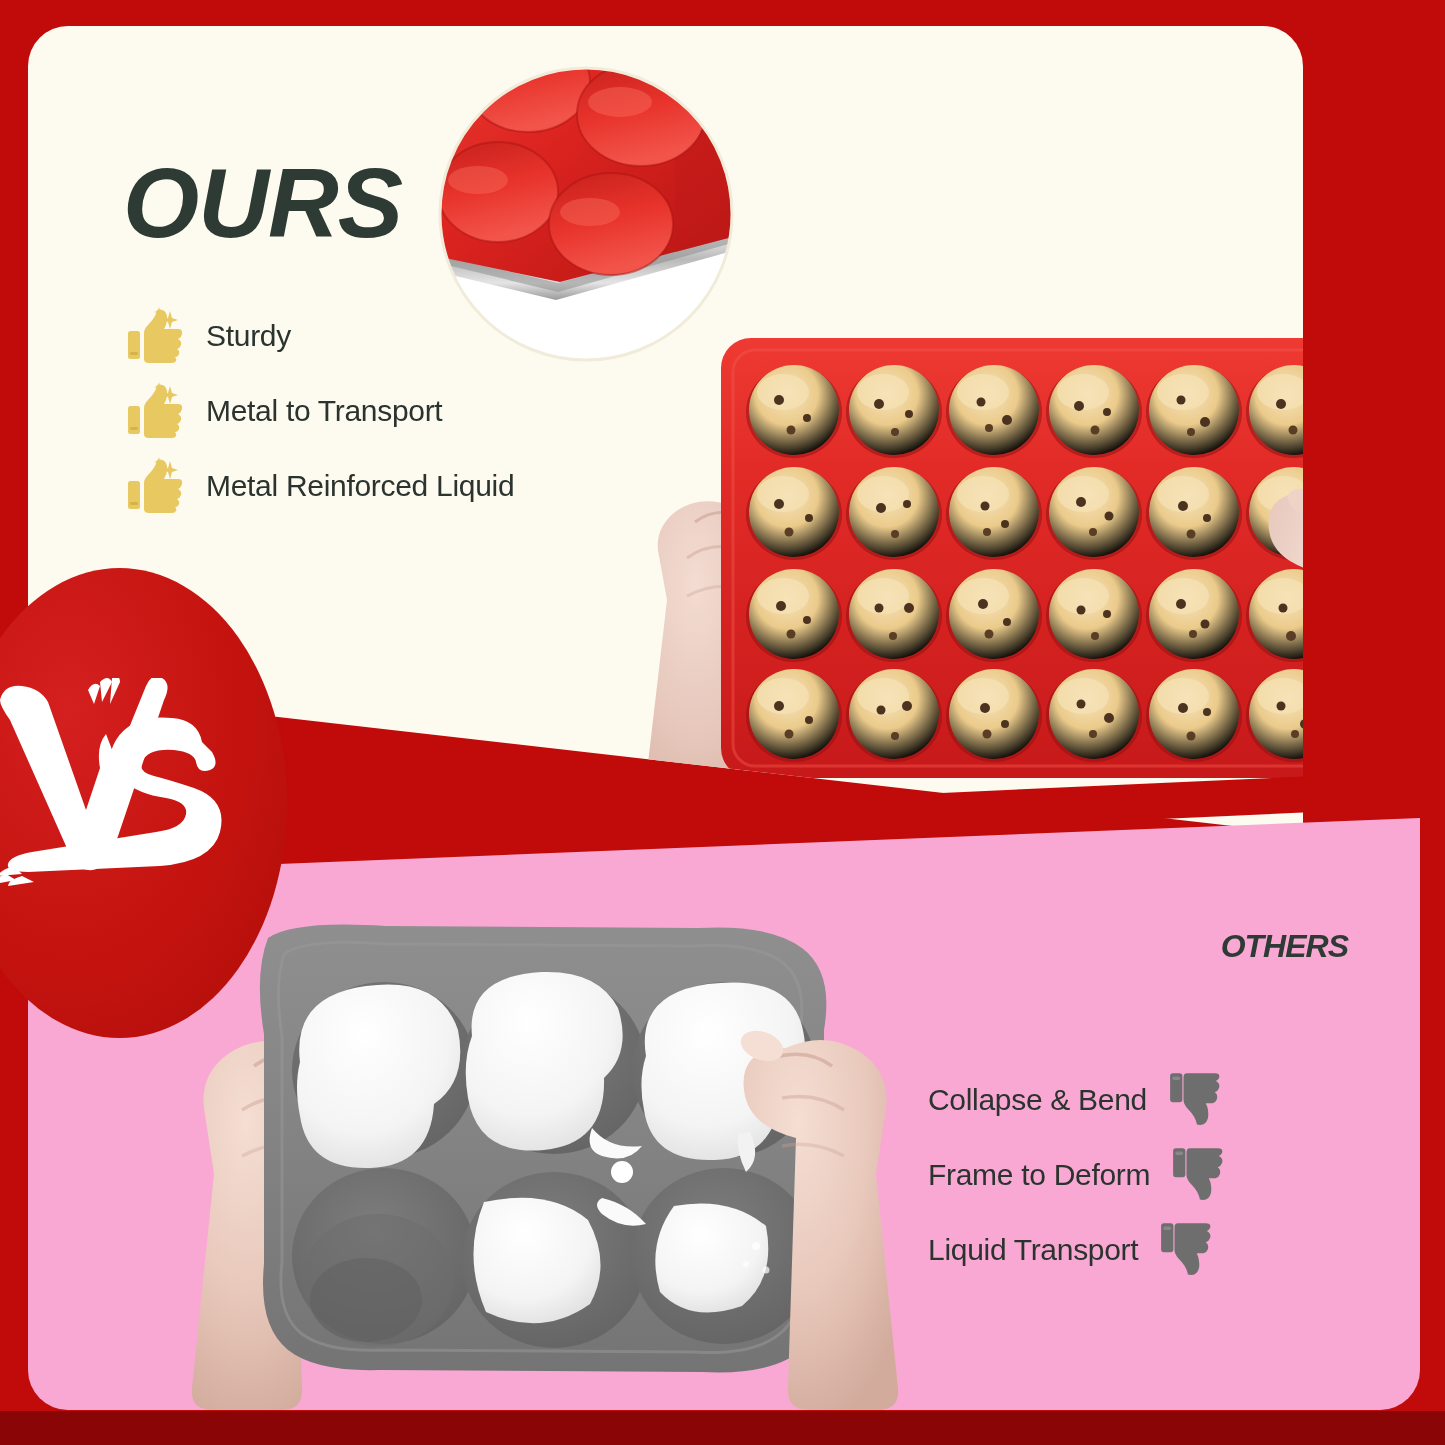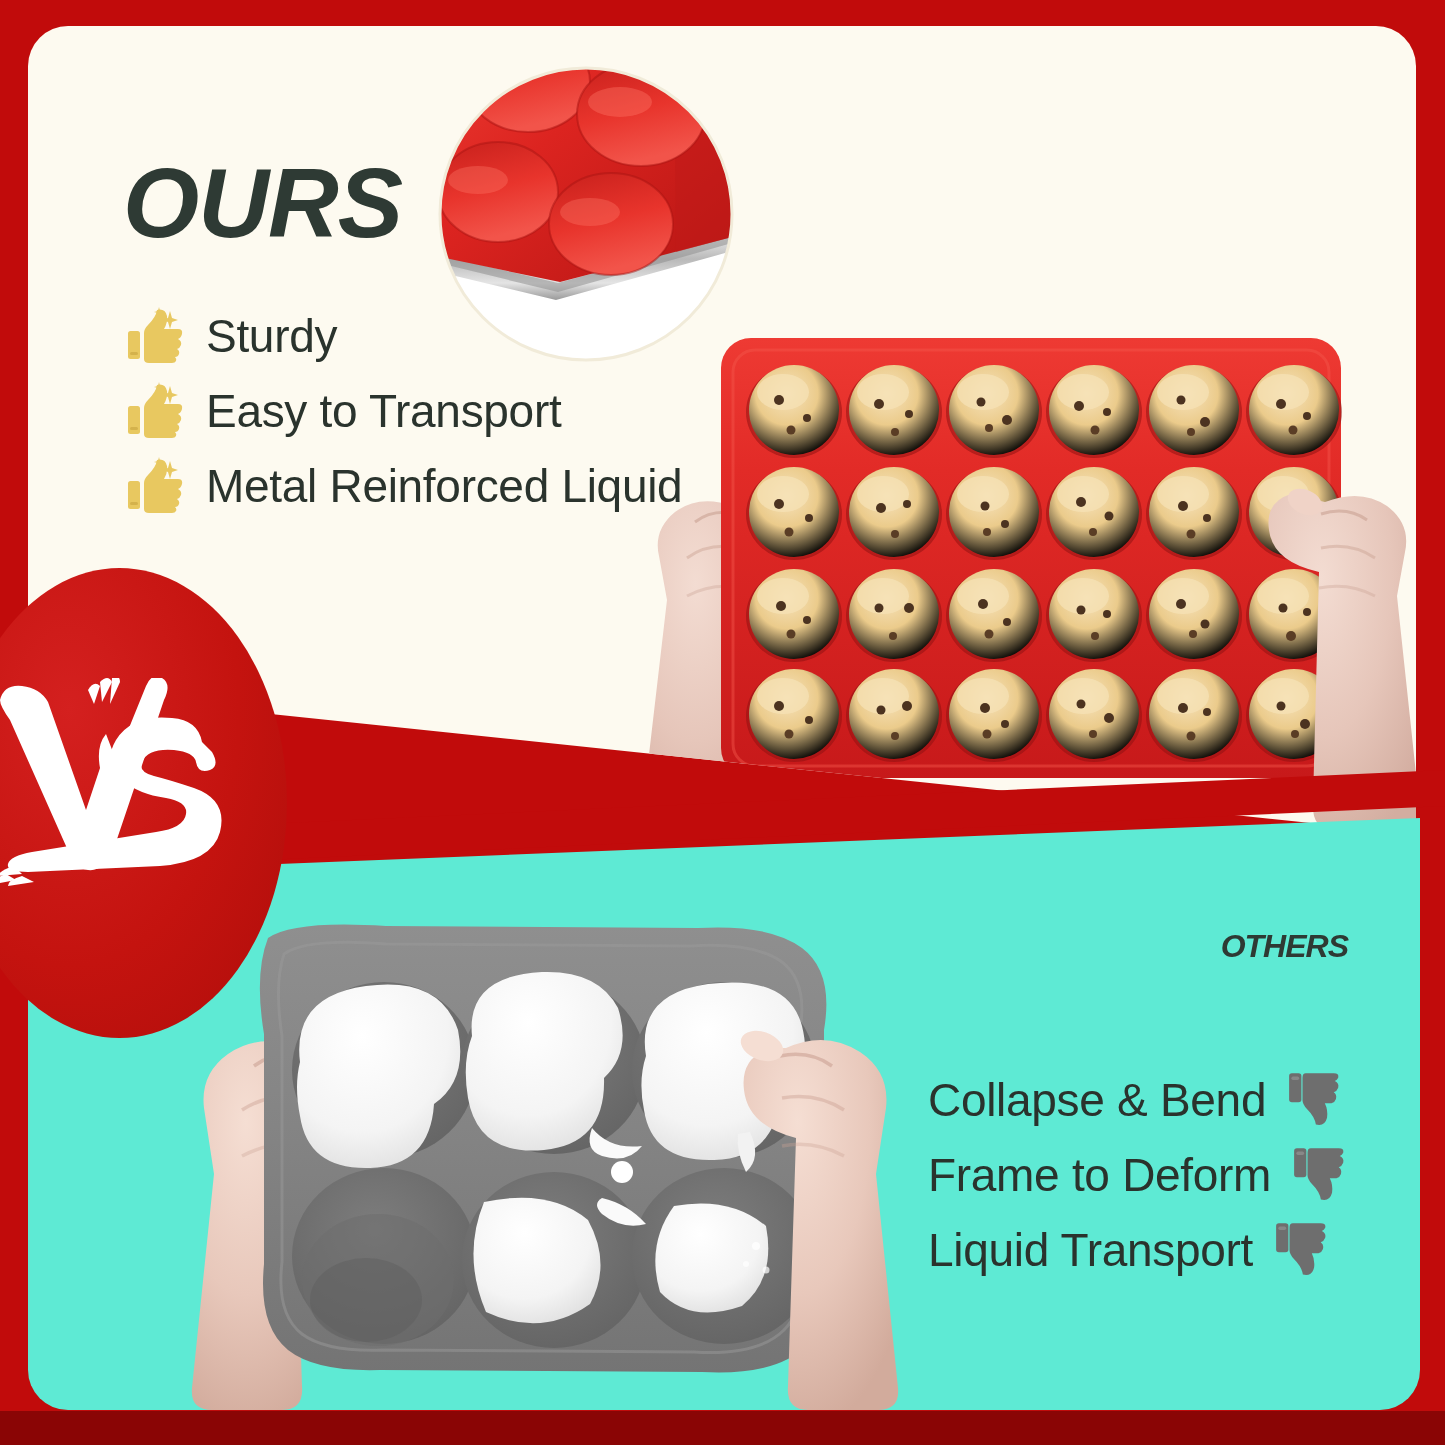--- a/index.html
+++ b/index.html
@@ -17,35 +17,35 @@
     overflow:hidden;
   }
   #frame::after{
     content:""; position:absolute; left:0; right:0; bottom:0; height:34px;
     background:#8A0505;
   }
 
   
   .panel-ours{
     position:absolute;
-    left:28px; top:26px; width:1388px; height:808px;
+    left:28px; top:26px; width:1275px; height:808px;
     background:#FDFAF0;
     border-radius:40px 40px 0 0;
     overflow:hidden;
     -webkit-clip-path: polygon(0 0, 100% 0, 100% 100%, 0 82%);
     clip-path: polygon(0 0, 100% 0, 100% 100%, 0 82%);
     padding-left: 18px;
   }
   .panel-ours-inner{ position:absolute; inset:0; }
 
   
   .panel-others{
     position:absolute;
     left:28px; top:818px; width:1392px; height:592px;
-    background:#5eead4;
+    background:#f9a8d4;
     border-radius:0 0 40px 40px;
     overflow:hidden;
     -webkit-clip-path: polygon(0 9.5%, 100% 0, 100% 100%, 0 100%);
     clip-path: polygon(0 9.5%, 100% 0, 100% 100%, 0 100%);
     padding-left: 16px;
   }
 
   
   .heading{
     position:absolute;
@@ -60,21 +60,21 @@
   
   .feat-list{ position:absolute; }
   #ours-list{ left:98px; top:272px; width:560px; }
 
   .feat-row{
     display:flex; align-items:center; gap:22px;
     height:75px;
   }
 
   .feat-label{
-    font-size:46px; color:#2A332D;
+    font-size:30px; color:#2A332D;
     white-space:nowrap; letter-spacing:-0.3px;
   }
 
   .icon-thumb{ width:58px; height:58px; flex:none; position:relative; }
 
   
   #vs-badge{
     position:absolute;
     left:-48px; top:568px; width:335px; height:470px;
     z-index:40;
@@ -417,21 +417,21 @@
         <div class="feat-row">
           <span class="icon-thumb">
             <svg viewBox="0 0 58 58">
               <rect x="2" y="24" width="12" height="28" rx="2.5" fill="#E8C860"></rect>
               <rect x="4" y="45" width="8" height="3" rx="1.5" fill="#D4B24C"></rect>
               <path d="M18 52 L18 26 Q18 22 22 18 Q30 10 31 3 Q39 1 41 9 Q42 15 38 22 L52 22 Q57 22 56 27 Q55 31 52 32 Q56 34 55 38 Q54 41 51 42 Q54 44 53 47 Q52 50 49 50 Q51 52 50 54 Q49 56 46 56 L23 56 Q18 56 18 52 Z" fill="#E8C860"></path>
               <path d="M44 4 L46 11 L52 13 L46 15 L44 22 L42 15 L36 13 L42 11 Z" fill="#E8C860"></path>
               <path d="M33 0 L34 4 L38 5 L34 6 L33 10 L32 6 L28 5 L32 4 Z" fill="#E8C860"></path>
             </svg>
           </span>
-          <span class="feat-label">Easy to Transport</span>
+          <span class="feat-label">Metal to Transport</span>
         </div>
         <div class="feat-row">
           <span class="icon-thumb">
             <svg viewBox="0 0 58 58">
               <rect x="2" y="24" width="12" height="28" rx="2.5" fill="#E8C860"></rect>
               <rect x="4" y="45" width="8" height="3" rx="1.5" fill="#D4B24C"></rect>
               <path d="M18 52 L18 26 Q18 22 22 18 Q30 10 31 3 Q39 1 41 9 Q42 15 38 22 L52 22 Q57 22 56 27 Q55 31 52 32 Q56 34 55 38 Q54 41 51 42 Q54 44 53 47 Q52 50 49 50 Q51 52 50 54 Q49 56 46 56 L23 56 Q18 56 18 52 Z" fill="#E8C860"></path>
               <path d="M44 4 L46 11 L52 13 L46 15 L44 22 L42 15 L36 13 L42 11 Z" fill="#E8C860"></path>
               <path d="M33 0 L34 4 L38 5 L34 6 L33 10 L32 6 L28 5 L32 4 Z" fill="#E8C860"></path>
             </svg>

